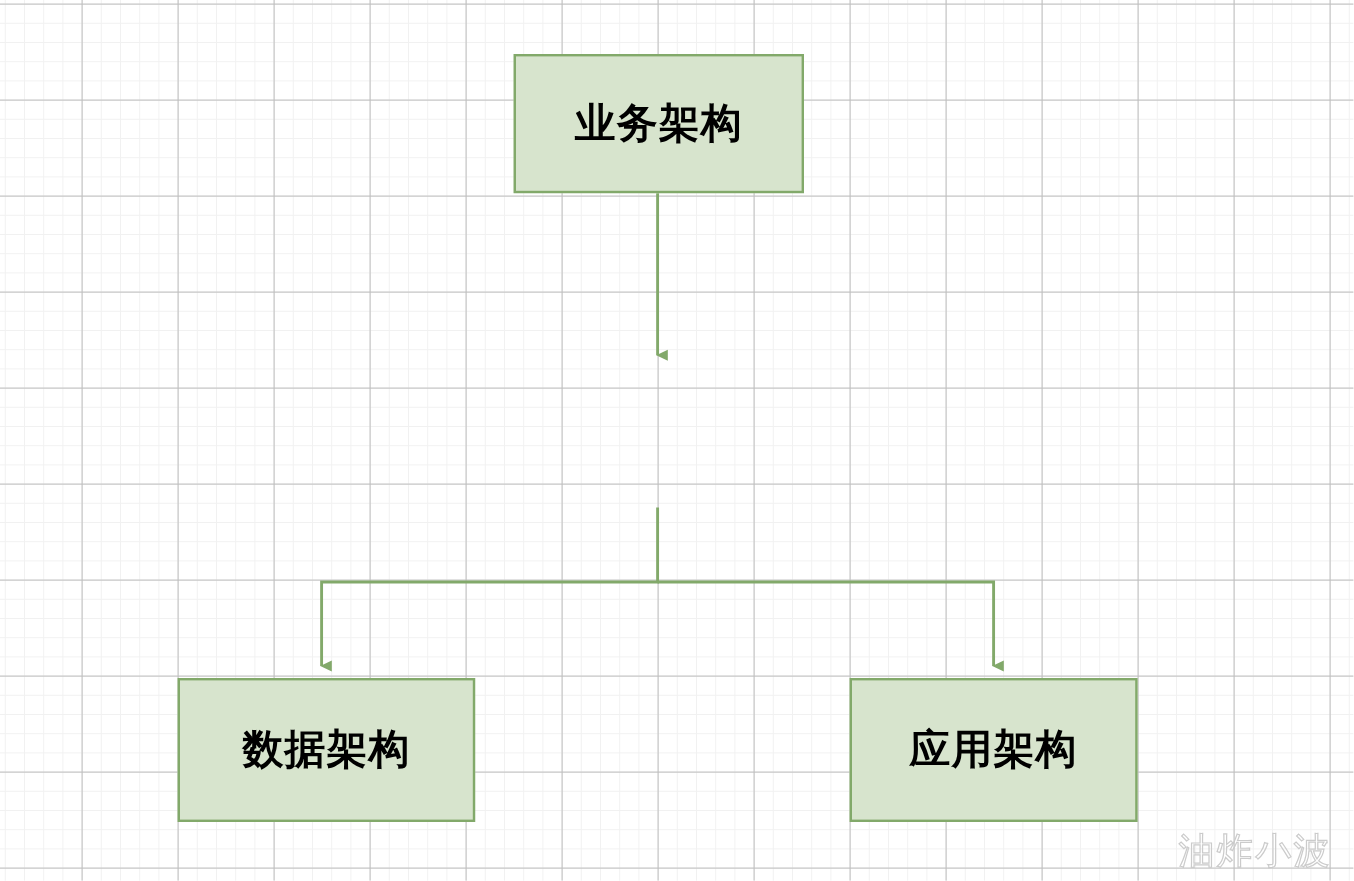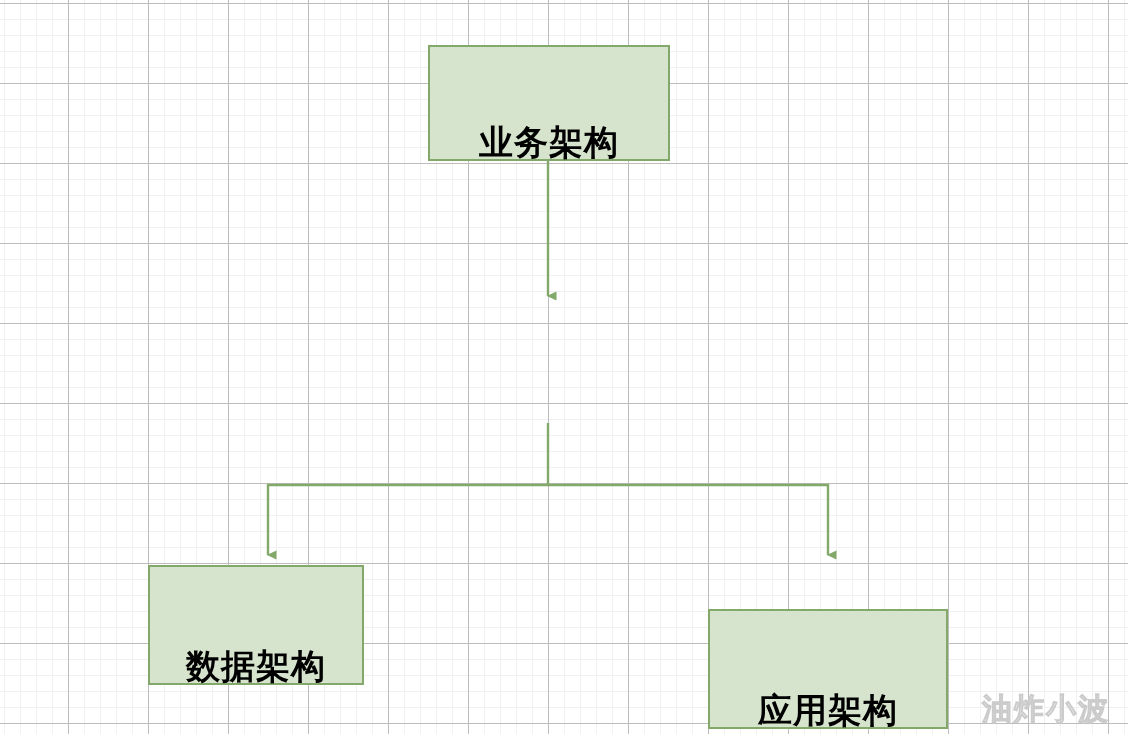--- a/index.html
+++ b/index.html
@@ -42,38 +42,38 @@
     width: 1128px;
     height: 734px;
     pointer-events: none;
   }
   .node {
     position: absolute;
     box-sizing: border-box;
     background: #d7e4cd;
     border: 2px solid #82a96a;
     display: flex;
-    align-items: flex-end;
+    align-items: center;
     justify-content: center;
   }
   .node-label {
     font-size: 34px;
     font-weight: 600;
     color: #000000;
     letter-spacing: 1px;
     line-height: 1;
     white-space: nowrap;
     user-select: none;
   }
   .watermark {
     position: absolute;
     right: 18px;
     bottom: 4px;
     font-size: 30px;
-    font-weight: 700;
+    font-weight: 400;
     color: transparent;
     -webkit-text-stroke: 1px #c9c9c9;
     letter-spacing: 2px;
     white-space: nowrap;
     user-select: none;
     opacity: 0.95;
   }
 </style>
 </head>
 <body>
@@ -98,23 +98,23 @@
     <g>
       <path d="M 548 485 L 828 485 L 828 555" stroke="#82a96a" stroke-width="2.4" fill="none" marker-end="url(#arrowhead)"></path>
     </g>
   </svg>
 
   <div class="node" style="left:428px; top:45px; width:242px; height:116px;">
     <span class="node-label">业务架构</span>
   </div>
 
 
-  <div class="node" style="left:148px; top:565px; width:216px; height:120px;">
+  <div class="node" style="left:148px; top:565px; width:248px; height:120px;">
     <span class="node-label">数据架构</span>
   </div>
 
-  <div class="node" style="left:708px; top:565px; width:240px; height:120px;margin-top:44px;">
+  <div class="node" style="left:708px; top:565px; width:240px; height:120px;">
     <span class="node-label">应用架构</span>
   </div>
 
   <div class="watermark">油炸小波</div>
 
 </div>
 
 </body></html>

